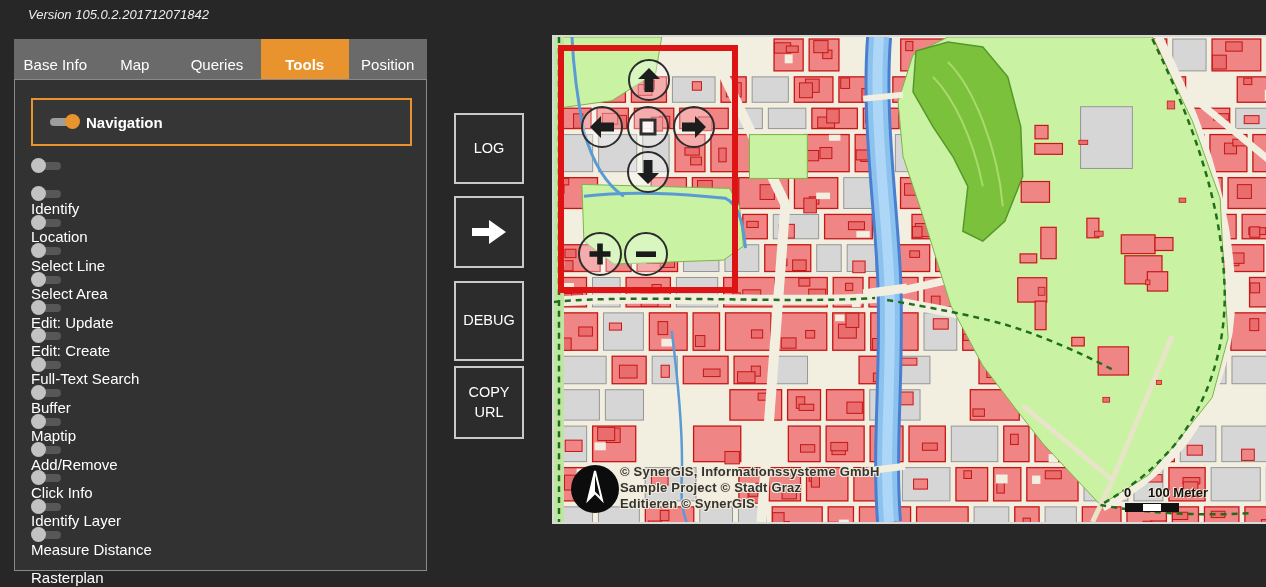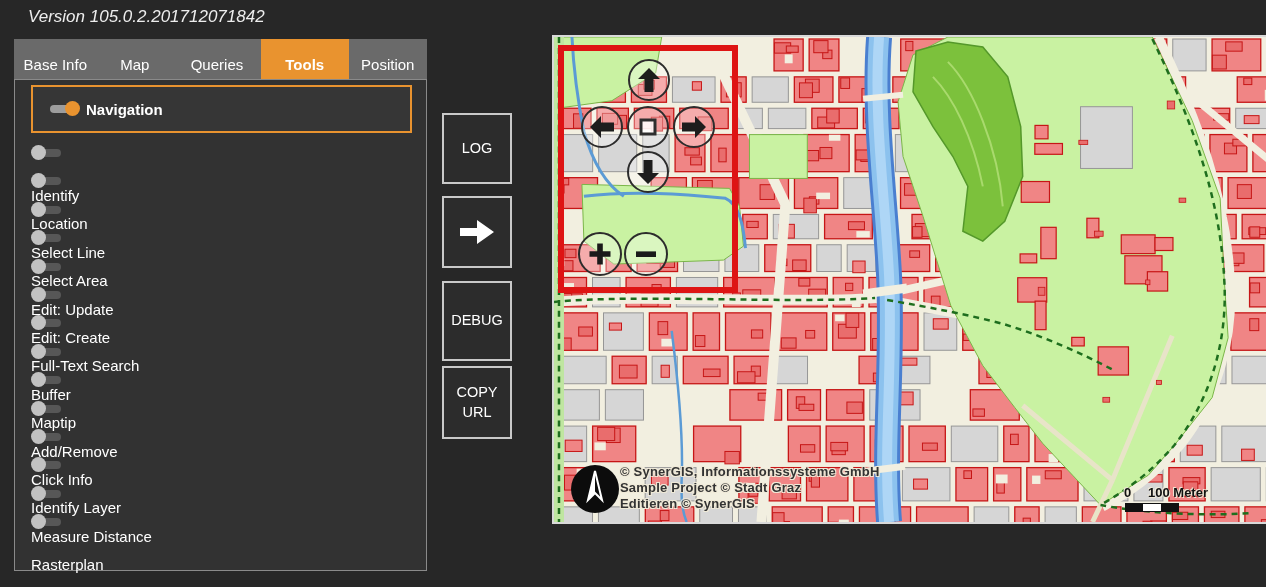--- a/index.html
+++ b/index.html
@@ -1,50 +1,50 @@
 <!DOCTYPE html>
 <html><head>
 <meta charset="utf-8">
 <style>
   html,body{margin:0;padding:0;background:#272727;}
   #app{position:relative;width:1266px;height:587px;background:#272727;overflow:hidden;
        font-family:"Liberation Sans",sans-serif;}
 
   
-  .version{position:absolute;left:28px;top:7px;font-size:17px;font-style:italic;color:#ededed;}
+  .version{position:absolute;left:28px;top:7px;font-size:13px;font-style:italic;color:#ededed;}
 
   
   .tabbar{position:absolute;left:14px;top:39px;width:413px;height:51px;display:flex;background:#6a6a6a;}
   .tab{display:flex;align-items:center;justify-content:center;color:#fff;font-size:15px;cursor:pointer;}
   .tab:nth-child(1){flex:0 0 20%;}
   .tab:nth-child(2){flex:0 0 18.5%;}
   .tab:nth-child(3){flex:0 0 21.3%;}
   .tab:nth-child(4){flex:0 0 21.2%;}
   .tab:nth-child(5){flex:0 0 19%;}
   .tab.active{background:#e9932f;font-weight:bold;}
 
   
   .panel{position:absolute;left:14px;top:79px;width:413px;height:492px;background:#323232;
          border:1.5px solid #8a8a8a;box-sizing:border-box;}
-  .nav-box{margin:5px 14px 12px 16px;height:48px;border:2px solid #e9932f;background:#363636;
+  .nav-box{margin:18px 14px 12px 16px;height:48px;border:2px solid #e9932f;background:#363636;
            display:flex;align-items:center;padding-left:15px;gap:6px;box-sizing:border-box;cursor:pointer;}
   .nav-box .tool-label{font-weight:bold;}
   .tool-label{color:#fff;font-size:15px;white-space:nowrap;}
   .tool-list{margin-top:12px;}
   .tool-row{height:28.4px;display:flex;align-items:flex-start;padding-left:16px;gap:10px;cursor:pointer;flex-direction:column;}
 
   
   .switch{position:relative;width:32px;height:16px;flex:0 0 32px;}
   .switch .track{position:absolute;left:2px;right:2px;top:4px;height:8px;border-radius:4px;background:#575757;}
   .switch .knob{position:absolute;top:0;left:0;width:15px;height:15px;border-radius:50%;background:#c2c2c2;}
   .on .switch .track{background:#9d9d9d;}
   .on .switch .knob{left:auto;right:0;background:#e9932f;}
 
   
-  .side-btn{position:absolute;left:442px;width:70px;background:#2c2c2c;border:2px solid #c9c9c9;
+  .side-btn{position:absolute;left:454px;width:70px;background:#2c2c2c;border:2px solid #c9c9c9;
             color:#fff;font-size:14.5px;display:flex;align-items:center;justify-content:center;
             text-align:center;box-sizing:border-box;line-height:1.35;cursor:pointer;}
   #btn-log{top:113px;height:71px;}
   #btn-forward{top:196px;height:72px;}
   #btn-debug{top:281px;height:80px;}
   #btn-copy{top:366px;height:73px;padding:0 10px;}
 
   
   .map-area{position:absolute;left:552px;top:35px;width:723px;height:485px;border:2px solid #d9d9d9;
             background:#fde047;overflow:hidden;}

